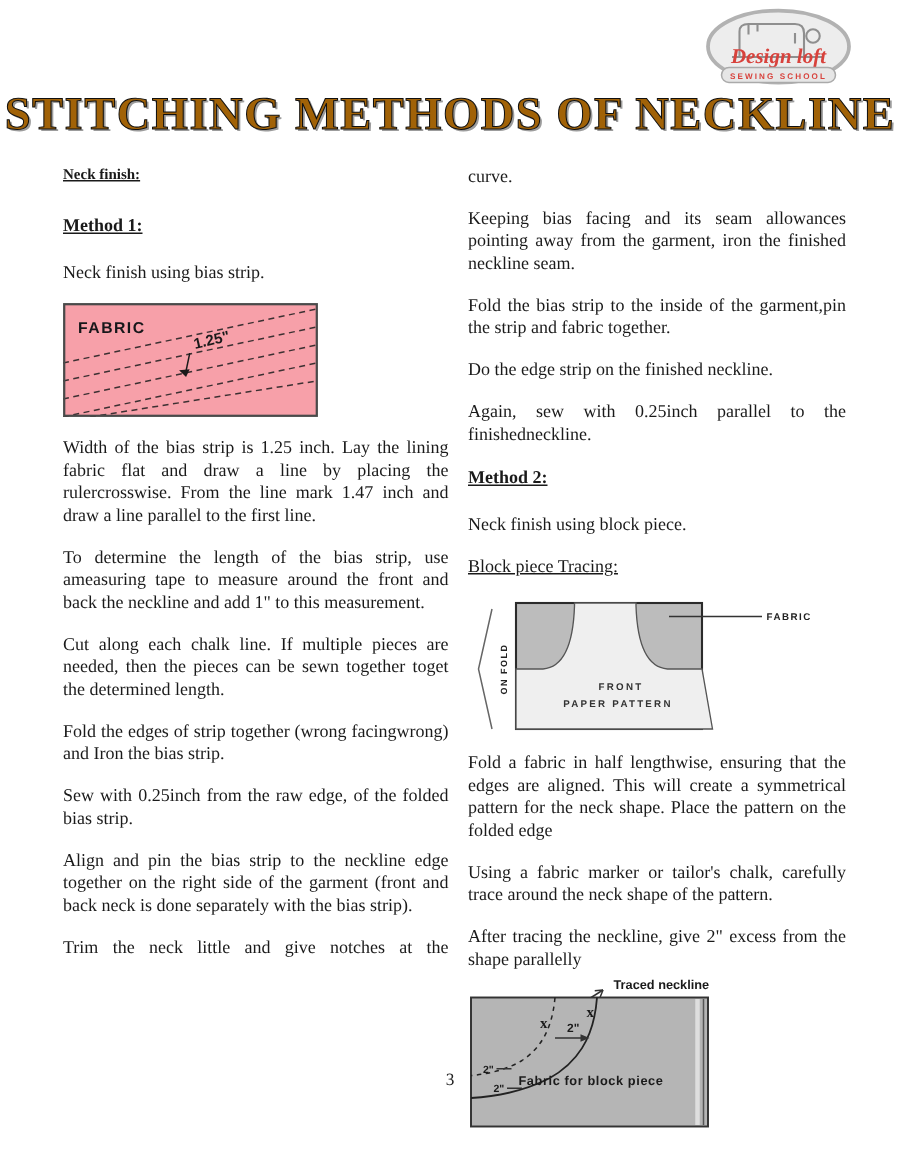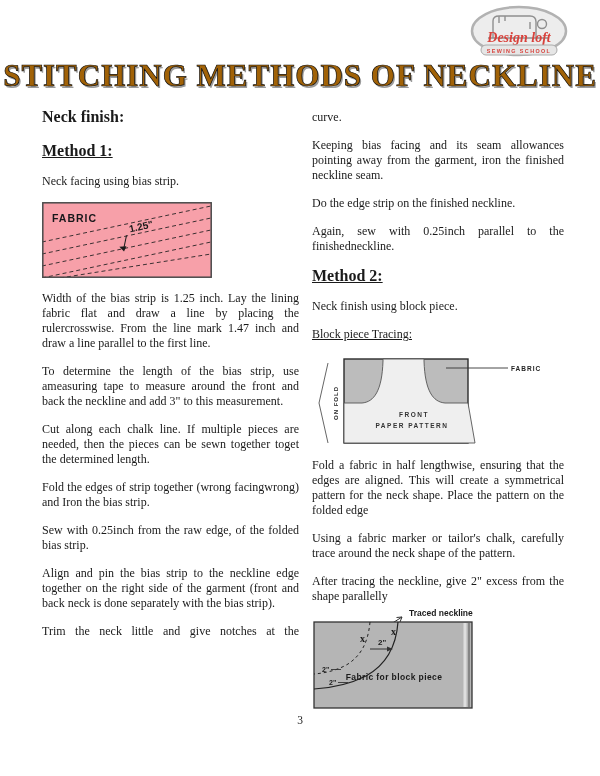--- a/index.html
+++ b/index.html
@@ -16,22 +16,22 @@
     font-size:31px;font-weight:bold;letter-spacing:1px;color:#a16207;
     -webkit-text-stroke:0.7px #101010;
     text-shadow:1.5px 1.5px 0 #9c9c9c;
     font-family:"Liberation Serif",serif;white-space:nowrap;
   }
   
   .col{position:absolute;font-size:12px;line-height:15px;text-align:justify;}
   .col-left{left:42px;top:108px;width:258px;}
   .col-right{left:312px;top:110px;width:253px;}
   .col p{margin:0 1px 13px 0;}
-  .sec-head{font-size:16px;font-weight:bold;margin:0 0 16px 0;line-height:18px;}
-  .meth-head{font-size:16px;font-weight:bold;text-decoration:underline;margin:0 0 15px 0;line-height:17px;}
+  .sec-head{font-size:10px;font-weight:bold;text-decoration:underline;margin:0 0 16px 0;line-height:18px;}
+  .meth-head{font-size:12px;font-weight:bold;text-decoration:underline;margin:0 0 15px 0;line-height:17px;}
   .plain-head{text-decoration:underline;margin:0 0 6px 0;}
   .intro{margin:0 0 9px 0;}
   .fill-last{text-align-last:justify;}
   svg.diagram{display:block;}
   .fabric-svg{margin:0 0 13px 0;}
   .block-svg{margin:2px 0 8px 0;}
   .traced-svg{margin:2px 0 0 0;}
   
   .page-number{position:absolute;top:714px;left:0;right:0;text-align:center;font-size:11.5px;color:#222;}
 </style>
@@ -52,52 +52,53 @@
     <text x="51" y="37" text-anchor="middle" font-family="Liberation Serif, serif" font-style="italic" font-weight="bold" font-size="14" fill="#d8423c">Design loft</text>
     <rect x="13" y="40" width="76" height="10" rx="5" fill="#e6e6e6" stroke="#aaaaaa" stroke-width="1"></rect>
     <text x="51" y="47.5" text-anchor="middle" font-family="Liberation Sans, sans-serif" font-weight="bold" font-size="5.4" letter-spacing="1.4" fill="#d8423c">SEWING SCHOOL</text>
   </svg>
 
   <div class="title">STITCHING METHODS OF NECKLINE</div>
 
   <div class="col col-left">
     <h2 class="sec-head">Neck finish:</h2>
     <h3 class="meth-head">Method 1:</h3>
-    <p class="intro">Neck facing using bias strip.</p>
+    <p class="intro">Neck finish using bias strip.</p>
 
     <svg class="diagram fabric-svg" width="170" height="76" viewBox="0 0 170 76">
       <rect x="0.8" y="0.8" width="168.4" height="74.4" fill="#f7a0a9" stroke="none"></rect>
       <g stroke="#3c3032" stroke-width="1" stroke-dasharray="4,3">
         <line x1="0" y1="40" x2="169" y2="4"></line>
         <line x1="0" y1="52" x2="169" y2="16"></line>
         <line x1="0" y1="64" x2="169" y2="28"></line>
         <line x1="0" y1="76" x2="169" y2="40"></line>
         <line x1="18" y1="76" x2="169" y2="52"></line>
       </g>
       <rect x="0.8" y="0.8" width="168.4" height="74.4" fill="none" stroke="#4a4a4a" stroke-width="1.5"></rect>
       <text x="10" y="20" font-family="Liberation Sans, sans-serif" font-weight="bold" font-size="10.5" letter-spacing="1" fill="#17171a">FABRIC</text>
       <g transform="rotate(-13 95 30)">
         <text x="88" y="29" font-family="Liberation Sans, sans-serif" font-weight="bold" font-size="10" fill="#1a1a1a">1.25"</text>
         <line x1="84" y1="31" x2="78" y2="44" stroke="#1a1a1a" stroke-width="1"></line>
         <polygon points="78,46 74.5,40.5 81.5,41.5" fill="#1a1a1a"></polygon>
       </g>
     </svg>
 
     <p>Width of the bias strip is 1.25 inch. Lay the lining fabric flat and draw a line by placing the rulercrosswise. From the line mark 1.47 inch and draw a line parallel to the first line.</p>
-    <p>To determine the length of the bias strip, use ameasuring tape to measure around the front and back the neckline and add 3" to this measurement.</p>
+    <p>To determine the length of the bias strip, use ameasuring tape to measure around the front and back the neckline and add 1" to this measurement.</p>
     <p>Cut along each chalk line. If multiple pieces are needed, then the pieces can be sewn together toget the determined length.</p>
     <p>Fold the edges of strip together (wrong facingwrong) and Iron the bias strip.</p>
     <p>Sew with 0.25inch from the raw edge, of the folded bias strip.</p>
     <p>Align and pin the bias strip to the neckline edge together on the right side of the garment (front and back neck is done separately with the bias strip).</p>
     <p class="fill-last">Trim the neck little and give notches at the</p>
   </div>
 
   <div class="col col-right">
     <p>curve.</p>
     <p>Keeping bias facing and its seam allowances pointing away from the garment, iron the finished neckline seam.</p>
+    <p>Fold the bias strip to the inside of the garment,pin the strip and fabric together.</p>
     <p>Do the edge strip on the finished neckline.</p>
     <p>Again, sew with 0.25inch parallel to the finishedneckline.</p>
 
     <h3 class="meth-head">Method 2:</h3>
     <p class="intro" style="margin-bottom:13px;">Neck finish using block piece.</p>
     <p class="plain-head">Block piece Tracing:</p>
 
     <svg class="diagram block-svg" width="253" height="95" viewBox="0 0 253 95">
       <path d="M16,8 L7,48 L16,88" fill="none" stroke="#666" stroke-width="1"></path>
       <text transform="rotate(-90 26 48)" x="26" y="48" text-anchor="middle" font-family="Liberation Sans, sans-serif" font-weight="bold" font-size="6" letter-spacing="1" fill="#222">ON FOLD</text>

